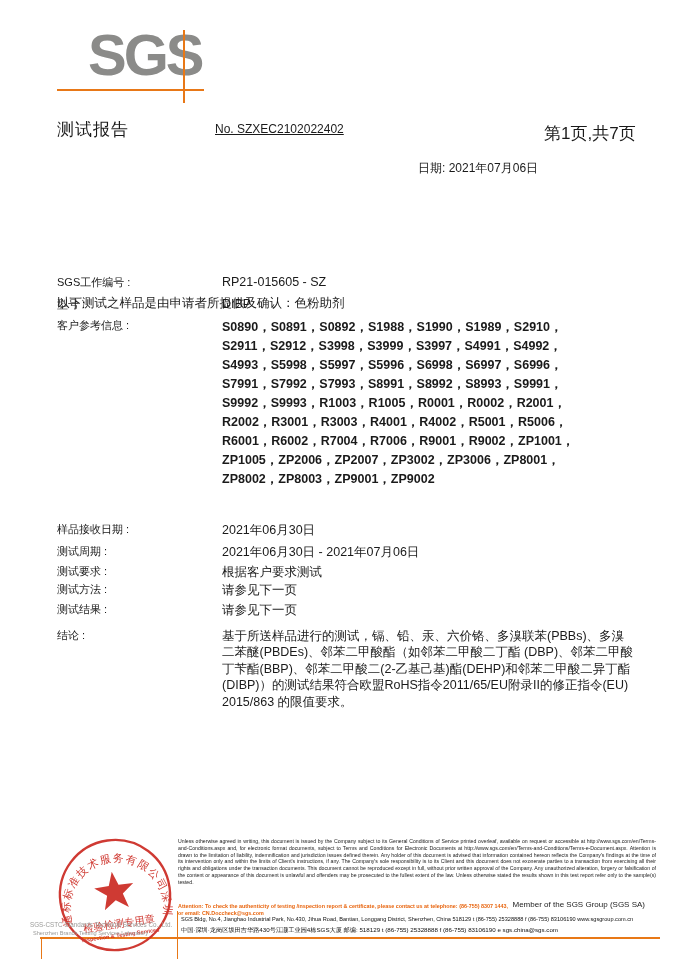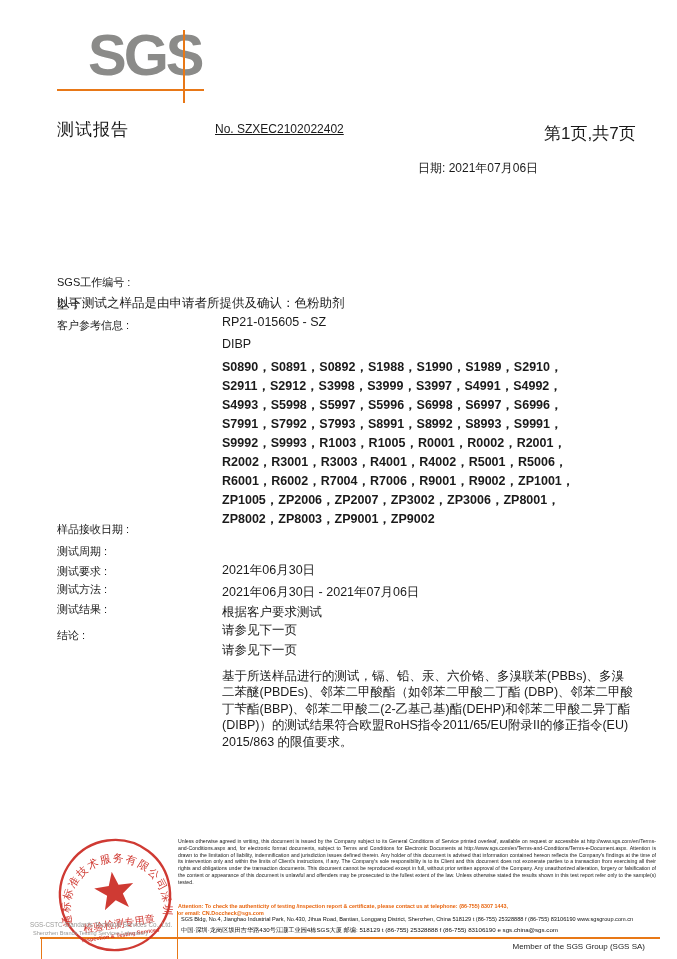--- a/index.html
+++ b/index.html
@@ -22,38 +22,38 @@
   .report-no { position:absolute; left:215px; top:122px; font-size:12px;text-decoration:underline; }
   .report-date { position:absolute; left:418px; top:122px; font-size:12px;margin-top:38px; }
   .page-info { position:absolute; left:544px; top:122px; font-size:17px; }
   
   .company { position:absolute; left:57px; top:161px; font-size:12.5px; font-weight:bold; }
   .address { position:absolute; left:57px; top:185px; font-size:12.5px; font-weight:bold; }
   
   .statement { position:absolute; left:57px; top:250px; font-size:12.5px;margin-top:45px; }
   .row { position:absolute; left:0; width:677px; }
   .lbl { position:absolute; left:57px; top:0; font-size:11px; white-space:nowrap; }
-  .val { position:absolute; left:222px; top:0; font-size:12.5px; width:420px;margin-top:40px; }
+  .val { position:absolute; left:222px; top:0; font-size:12.5px; width:420px; }
   .val.lines { white-space:pre-line; line-height:19px;font-weight:bold; }
   .val.para { line-height:16.4px; width:412px; }
   
   .legal {
     position:absolute; left:178px; top:838px; width:478px;
     font-size:5.2px; line-height:1.3; color:#222; text-align:justify;
   }
   .attention {
     position:absolute; left:178px; top:903px; width:478px;
     font-size:5.4px; line-height:1.22; color:#e8650f; font-weight:bold; white-space:pre-line;
   }
   .addr-en { position:absolute; left:181px; top:916px; width:476px; font-size:5.6px; color:#111; white-space:nowrap; }
   .addr-cn { position:absolute; left:181px; top:926px; width:476px; font-size:6.2px; color:#111; white-space:nowrap; }
   .footer-hline { position:absolute; left:40px; top:937px; width:620px; height:2px; background:#e87817; }
   .footer-vline-right { position:absolute; left:177px; top:911px; width:1.4px; height:48px; background:#e87817; }
   .footer-vline-left { position:absolute; left:41px; top:937px; width:1.4px; height:22px; background:#e87817; }
-  .member { position:absolute; right:32px; top:942px; font-size:8px; color:#222;margin-left:46px; }
+  .member { position:absolute; right:32px; top:900px; font-size:8px; color:#222;margin-left:46px; }
   .cstc-1 { position:absolute; left:30px; top:921px; width:170px; font-size:6.3px; color:#9a9a98; z-index:3; }
   .cstc-2 { position:absolute; left:33px; top:930px; width:170px; font-size:5.6px; color:#9a9a98; z-index:3; }
   .stamp {
     position:absolute; left:56px; top:836px; width:118px; height:118px;
     transform:rotate(-8deg); opacity:0.92; z-index:2;
   }
 </style>
 </head>
 <body>
 

